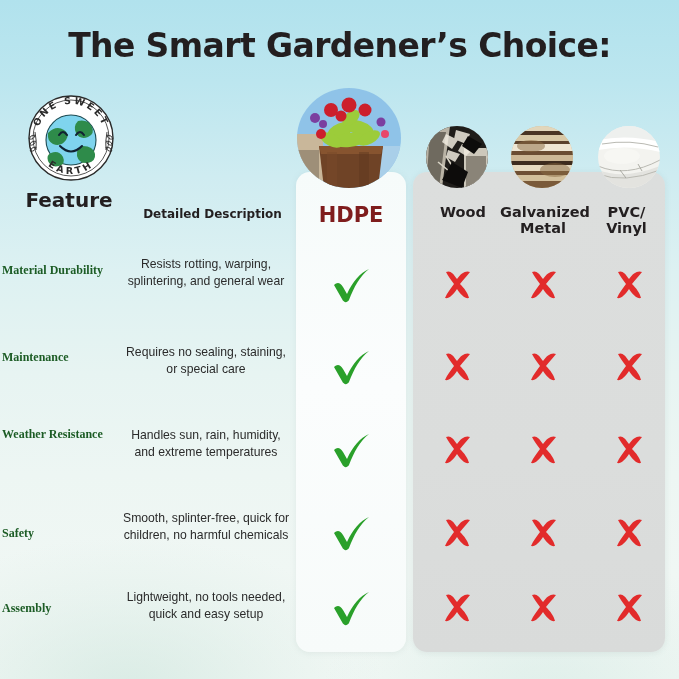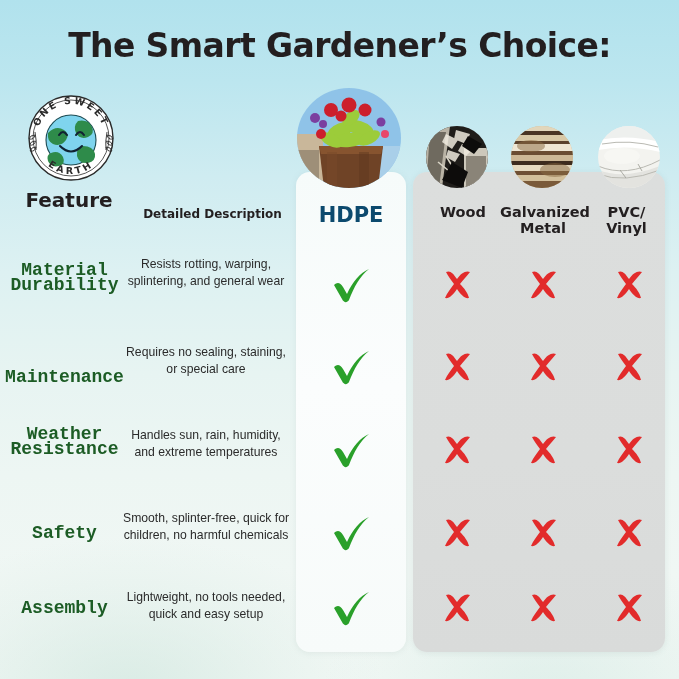--- a/index.html
+++ b/index.html
@@ -56,39 +56,39 @@
   .t-metal { left:511px; }
   .t-pvc  { left:598px; }
 
   .ph { width:100%; height:100%; display:block; }
 
   
   .colhead {
     position:absolute; text-align:center; font-weight:bold;
     font-family:"DejaVu Sans", sans-serif; color:#231f20;
   }
-  .ch-hdpe { left:296px; top:203px; width:110px; font-size:21px; color:#0c4a6e; }
+  .ch-hdpe { left:296px; top:203px; width:110px; font-size:21px; color:#7f1d1d; }
   .ch-wood { left:413px; top:204px; width:100px; font-size:14.5px; line-height:16px; }
   .ch-metal{ left:500px; top:204px; width:86px; font-size:14.5px; line-height:16px;text-align:center; }
   .ch-pvc  { left:588px; top:204px; width:77px; font-size:14.5px; line-height:16px; }
 
   
   .hdr {
     position:absolute; font-weight:bold; color:#231f20;
     font-family:"DejaVu Sans", sans-serif;
   }
   .hdr-feature { left:14px; top:188px; width:110px; font-size:20px; text-align:center; }
   .hdr-desc { left:140px; top:203px; width:145px; font-size:12px; line-height:23px; text-align:center; }
 
   
   .row { position:absolute; left:0; width:679px; }
   .feat {
-    position:absolute; left:2px; width:125px; text-align:center;
-    font-size:18px; font-weight:bold; color:#1c5c25; line-height:15px;
-    font-family:Liberation Mono, monospace;
+    position:absolute; left:2px; width:125px; text-align:left;
+    font-size:12px; font-weight:bold; color:#1c5c25; line-height:15px;
+    font-family:Liberation Serif, serif;
   }
   .desc {
     position:absolute; left:120px; width:172px; text-align:center;
     font-size:12.2px; color:#2b2b2b; line-height:17px;
     font-family:"Liberation Sans", sans-serif;
   }
   .mark { position:absolute; width:48px; height:44px; }
   .m-hdpe  { left:327px; }
   .m-wood  { left:433px; }
   .m-metal { left:519px; }
@@ -265,21 +265,21 @@
           <path d="M13,10 C17,8 20,11 24,17 C28,11 33,8 37,10 C34,14 30,18 27,22 C31,26 35,31 36,36 C32,37 28,33 24,27 C20,33 16,37 12,36 C14,31 18,26 21,22 C18,18 15,14 13,10 Z" fill="#e22b2b"></path>
         </svg></div>
       <div class="mark m-metal" style="top: 6px;"><svg viewBox="0 0 48 44" width="48" height="44">
           <path d="M13,10 C17,8 20,11 24,17 C28,11 33,8 37,10 C34,14 30,18 27,22 C31,26 35,31 36,36 C32,37 28,33 24,27 C20,33 16,37 12,36 C14,31 18,26 21,22 C18,18 15,14 13,10 Z" fill="#e22b2b"></path>
         </svg></div>
       <div class="mark m-pvc" style="top: 6px;"><svg viewBox="0 0 48 44" width="48" height="44">
           <path d="M13,10 C17,8 20,11 24,17 C28,11 33,8 37,10 C34,14 30,18 27,22 C31,26 35,31 36,36 C32,37 28,33 24,27 C20,33 16,37 12,36 C14,31 18,26 21,22 C18,18 15,14 13,10 Z" fill="#e22b2b"></path>
         </svg></div>
     </div>
     <div class="row" style="top: 338px;">
-      <div class="feat" style="top: 32px;">Maintenance</div>
+      <div class="feat" style="top: 12px;">Maintenance</div>
       <div class="desc" style="top: 6px;">Requires no sealing, staining, or special care</div>
       <div class="mark m-hdpe" style="top: 6px;"><svg viewBox="0 0 48 44" width="48" height="44">
           <path d="M7,23 C10,20 13,20 16,25 L20,32 C26,19 33,11 42,7 C33,14 27,25 22,38 C20,41 17,41 15,37 Z" fill="#2aa02a"></path>
         </svg></div>
       <div class="mark m-wood" style="top: 6px;"><svg viewBox="0 0 48 44" width="48" height="44">
           <path d="M13,10 C17,8 20,11 24,17 C28,11 33,8 37,10 C34,14 30,18 27,22 C31,26 35,31 36,36 C32,37 28,33 24,27 C20,33 16,37 12,36 C14,31 18,26 21,22 C18,18 15,14 13,10 Z" fill="#e22b2b"></path>
         </svg></div>
       <div class="mark m-metal" style="top: 6px;"><svg viewBox="0 0 48 44" width="48" height="44">
           <path d="M13,10 C17,8 20,11 24,17 C28,11 33,8 37,10 C34,14 30,18 27,22 C31,26 35,31 36,36 C32,37 28,33 24,27 C20,33 16,37 12,36 C14,31 18,26 21,22 C18,18 15,14 13,10 Z" fill="#e22b2b"></path>
         </svg></div>

